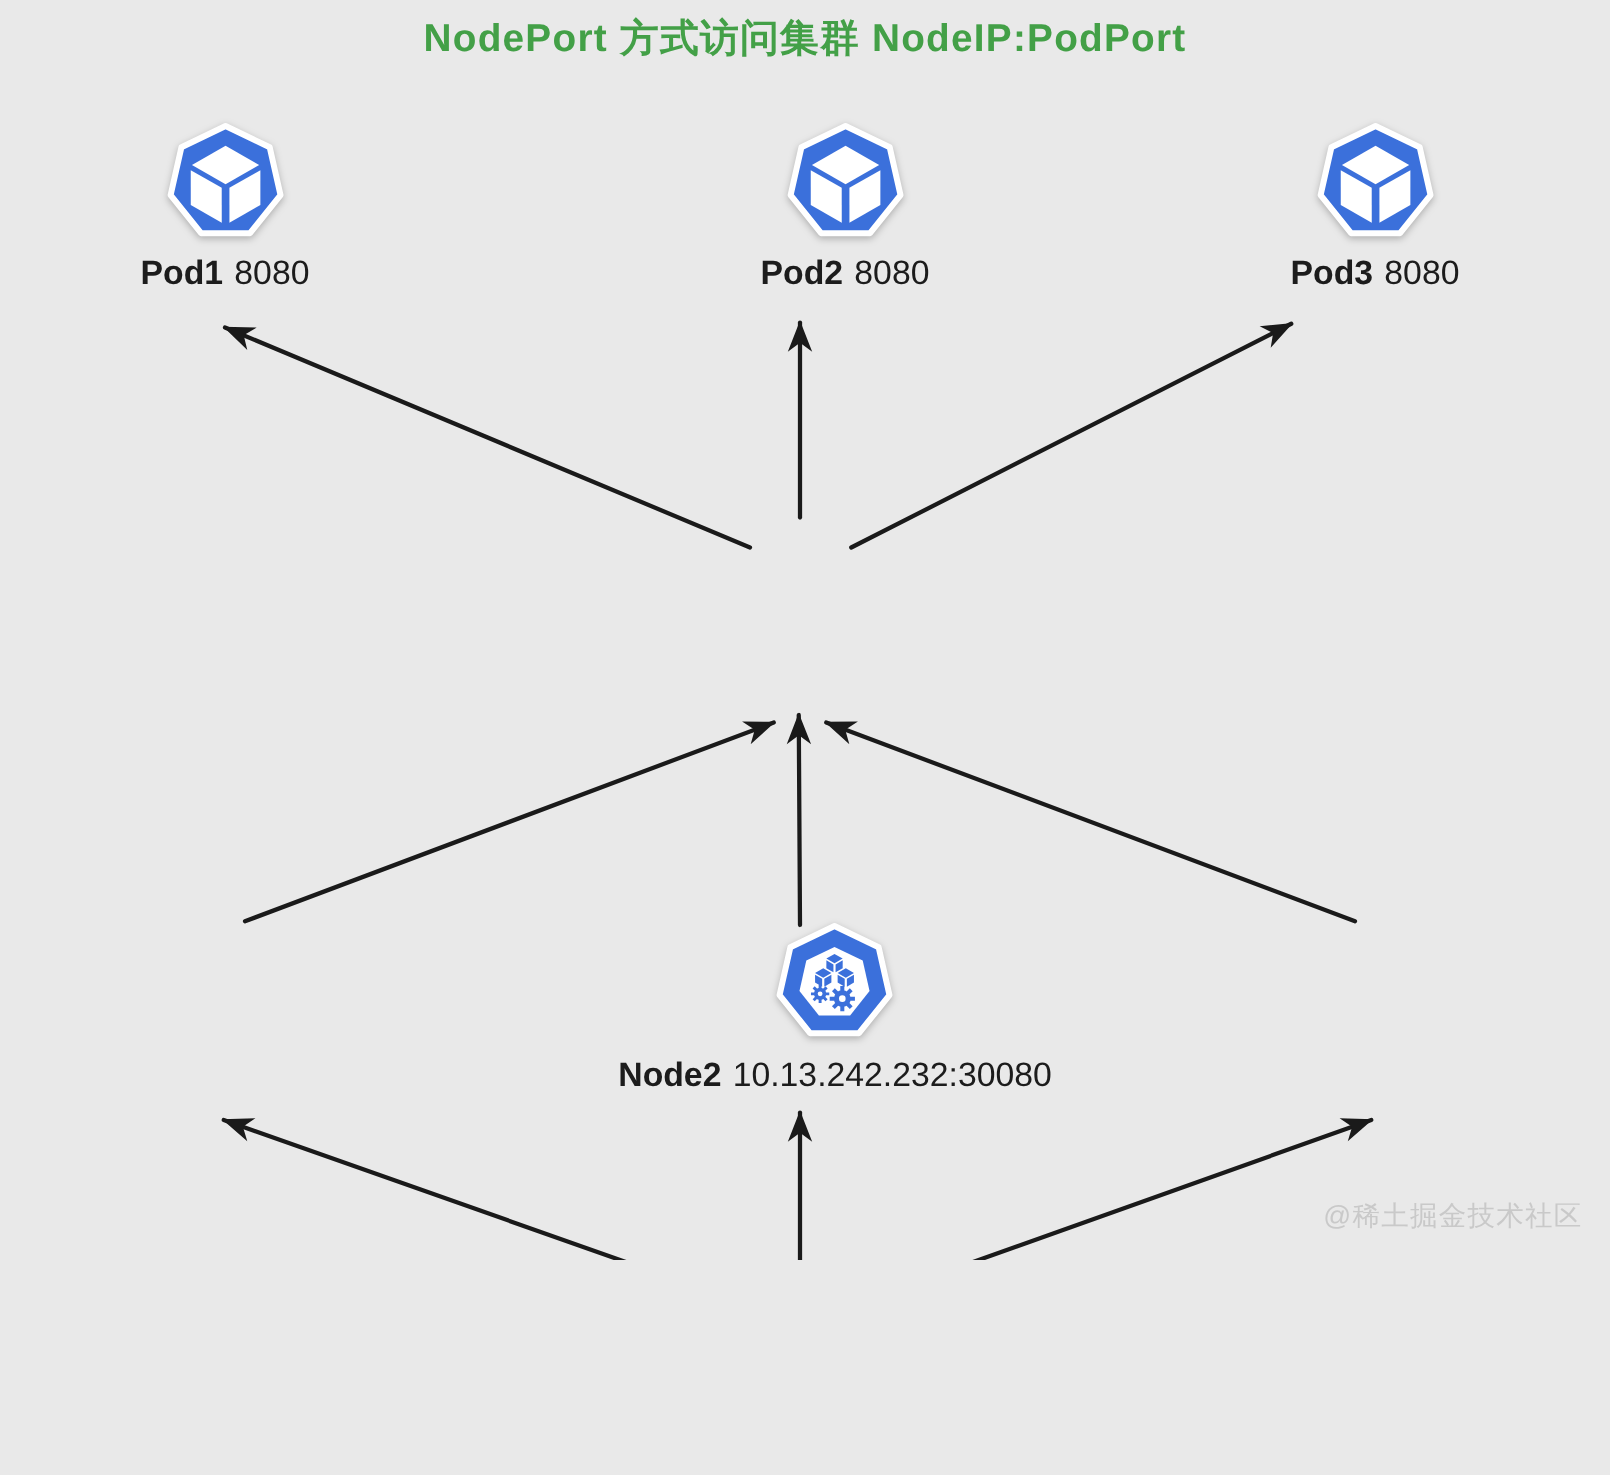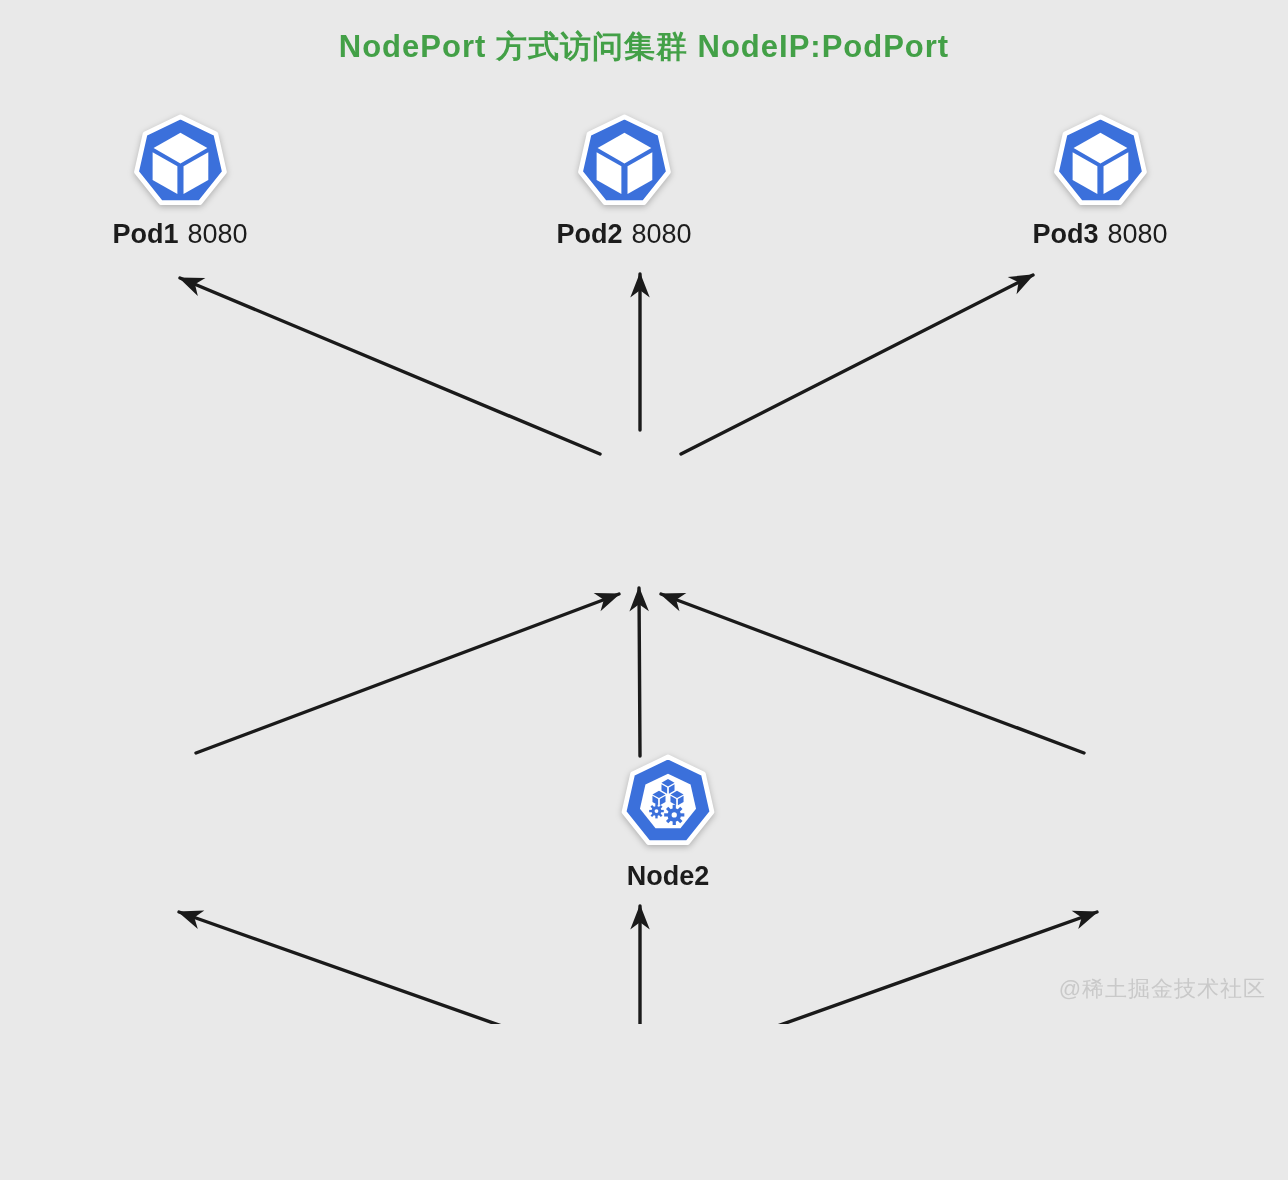--- a/index.html
+++ b/index.html
@@ -11,21 +11,20 @@
     --watermark-gray:#C9C9C9;
   }
   *{margin:0;padding:0;box-sizing:border-box;}
   html,body{background:var(--background);}
   body{font-family:"Liberation Sans","DejaVu Sans",sans-serif;}
   .canvas{
     position:relative;
     width:1288px;height:1008px;
     background:var(--background);
     overflow:hidden;
-    margin-top:16px;
   }
   .title{
     position:absolute;top:10px;left:0;width:100%;
     text-align:center;
     font-size:31px;font-weight:bold;letter-spacing:1px;
     color:var(--title-green);
     z-index:3;
   }
   .arrows{position:absolute;top:0;left:0;z-index:1;pointer-events:none;}
   .arrows line{stroke:var(--arrow);stroke-width:3.4;stroke-linecap:round;}
@@ -139,21 +138,21 @@
 
   <div class="entity" style="left:180px;top:97px">
     <svg class="icon" width="96" height="96">
         <use href="#icn-pod"></use>
       </svg>
     <div class="label label-pods">
       <span class="b">Pod1</span>
       <span>8080</span>
     </div>
   </div>
-  <div class="entity" style="left:624px;top:97px">
+  <div class="entity" style="left:676px;top:97px">
     <svg class="icon" width="96" height="96">
         <use href="#icn-pod"></use>
       </svg>
     <div class="label label-pods">
       <span class="b">Pod2</span>
       <span>8080</span>
     </div>
   </div>
   <div class="entity" style="left:1100px;top:97px">
     <svg class="icon" width="96" height="96">
@@ -165,20 +164,21 @@
     </div>
   </div>
 
 
   <div class="entity" style="left:668px;top:737px">
     <svg class="icon" width="96" height="96">
         <use href="#icn-node"></use>
       </svg>
     <div class="label label-nodes">
       <span class="b">Node2</span>
+      <span>10.13.242.232:30080</span>
     </div>
   </div>
 
   <div class="entity" style="left:640px;top:1027px">
     <svg class="icon" width="96" height="96">
         <use href="#icn-user"></use>
       </svg>
     <div class="label label-user">
       <span class="b">User</span>
     </div>

